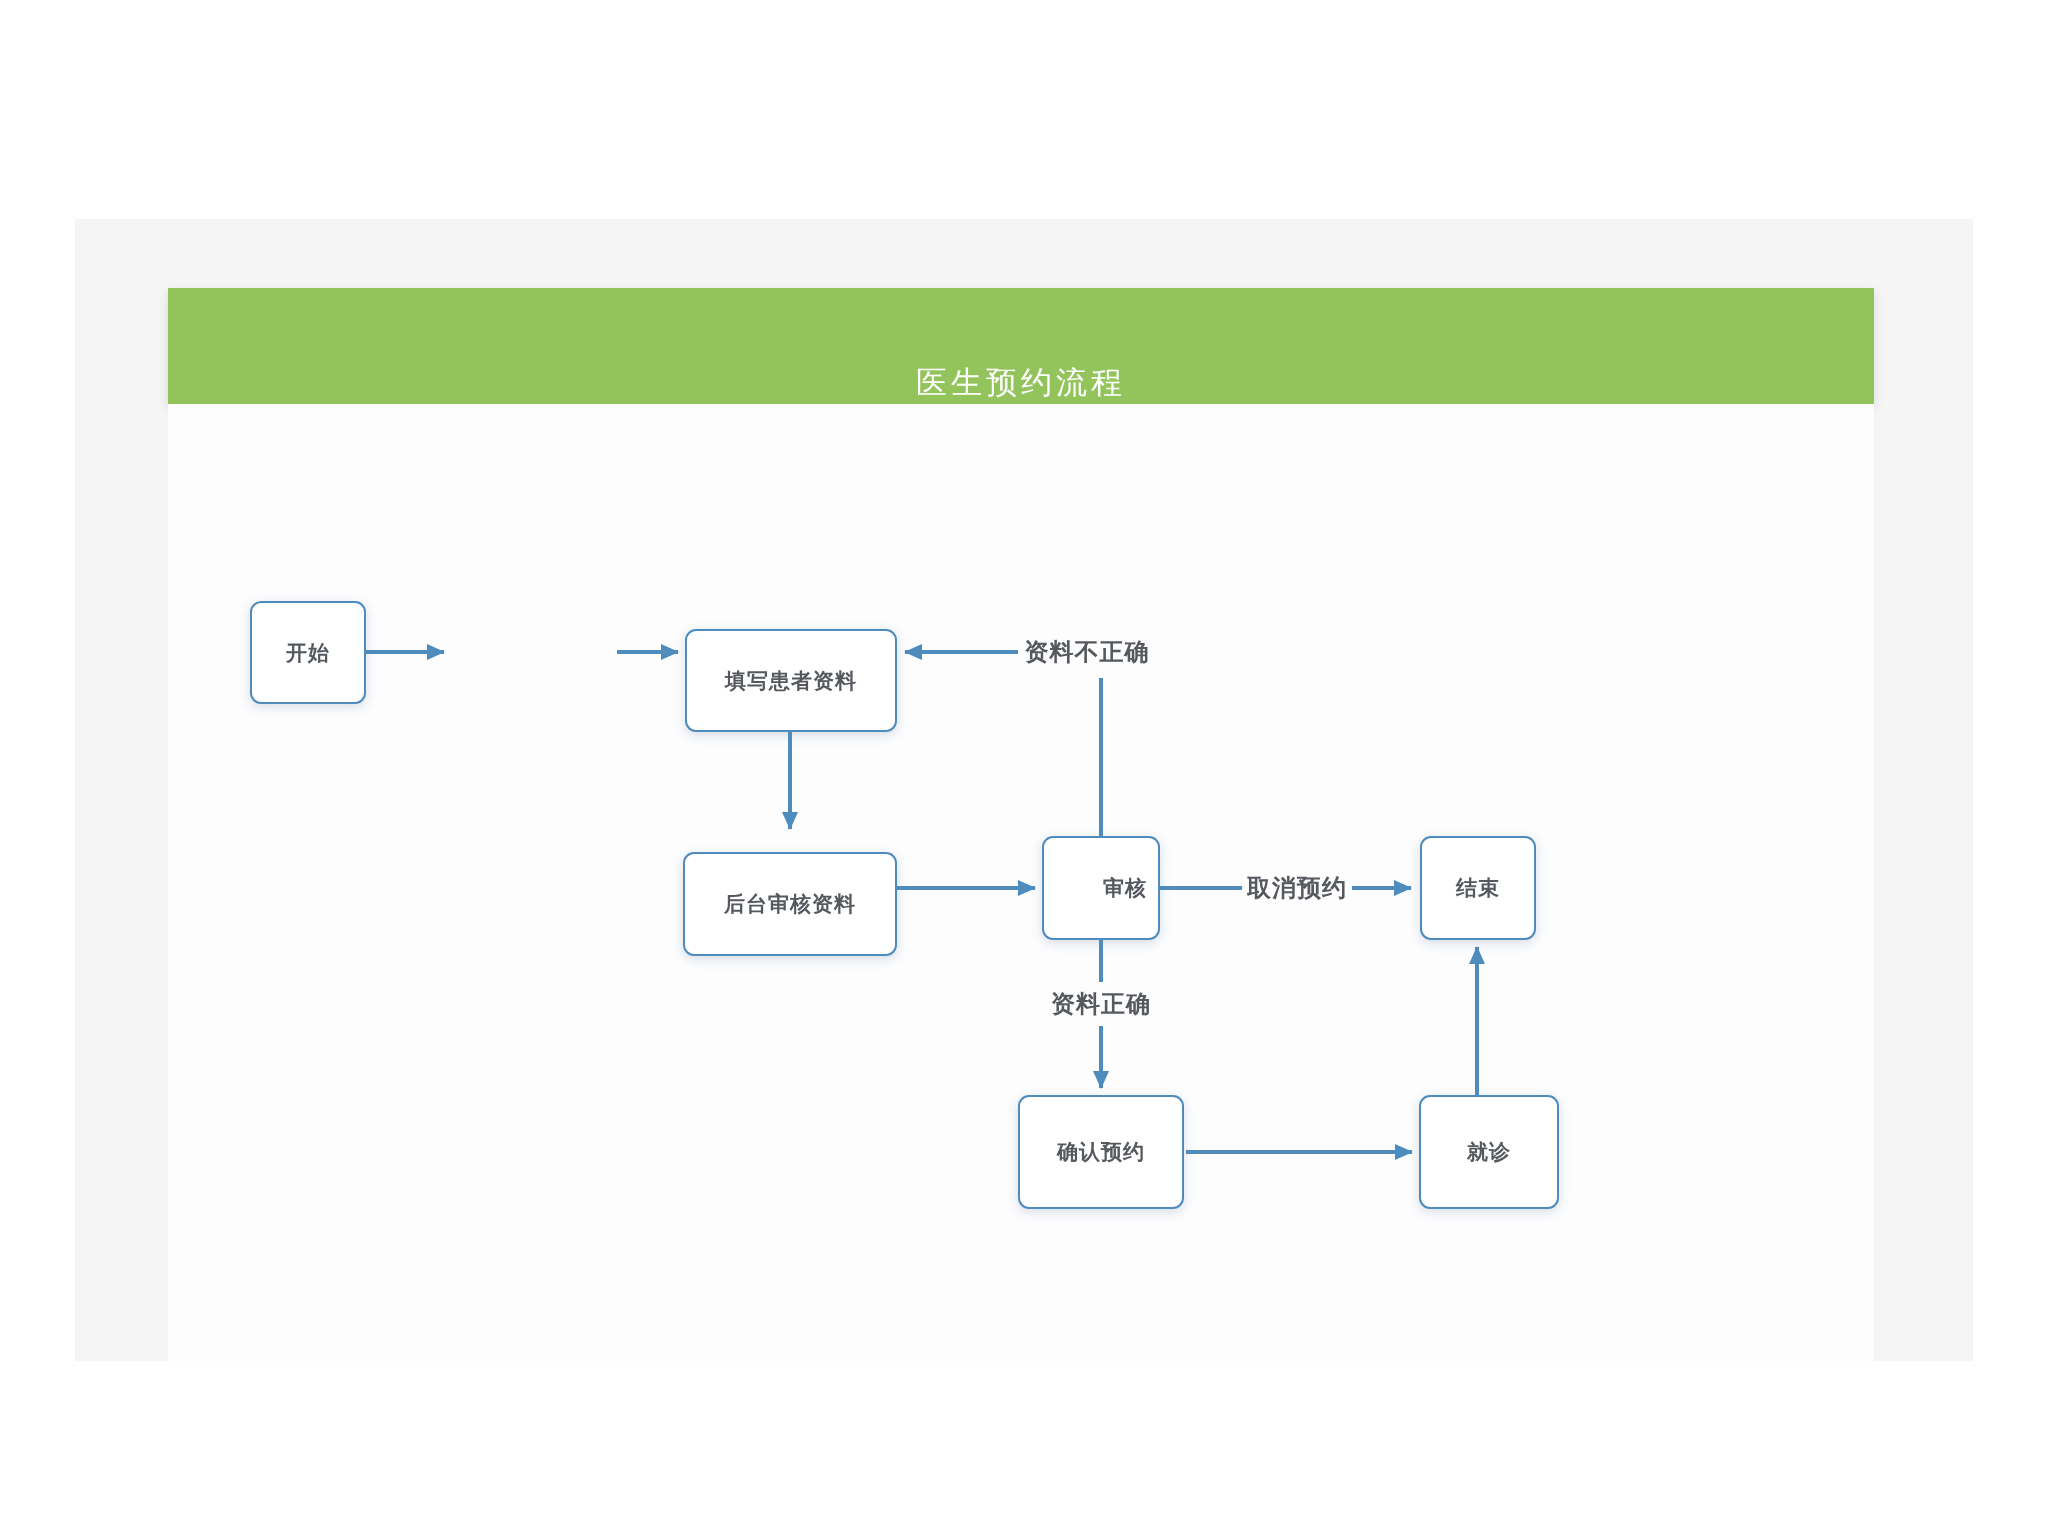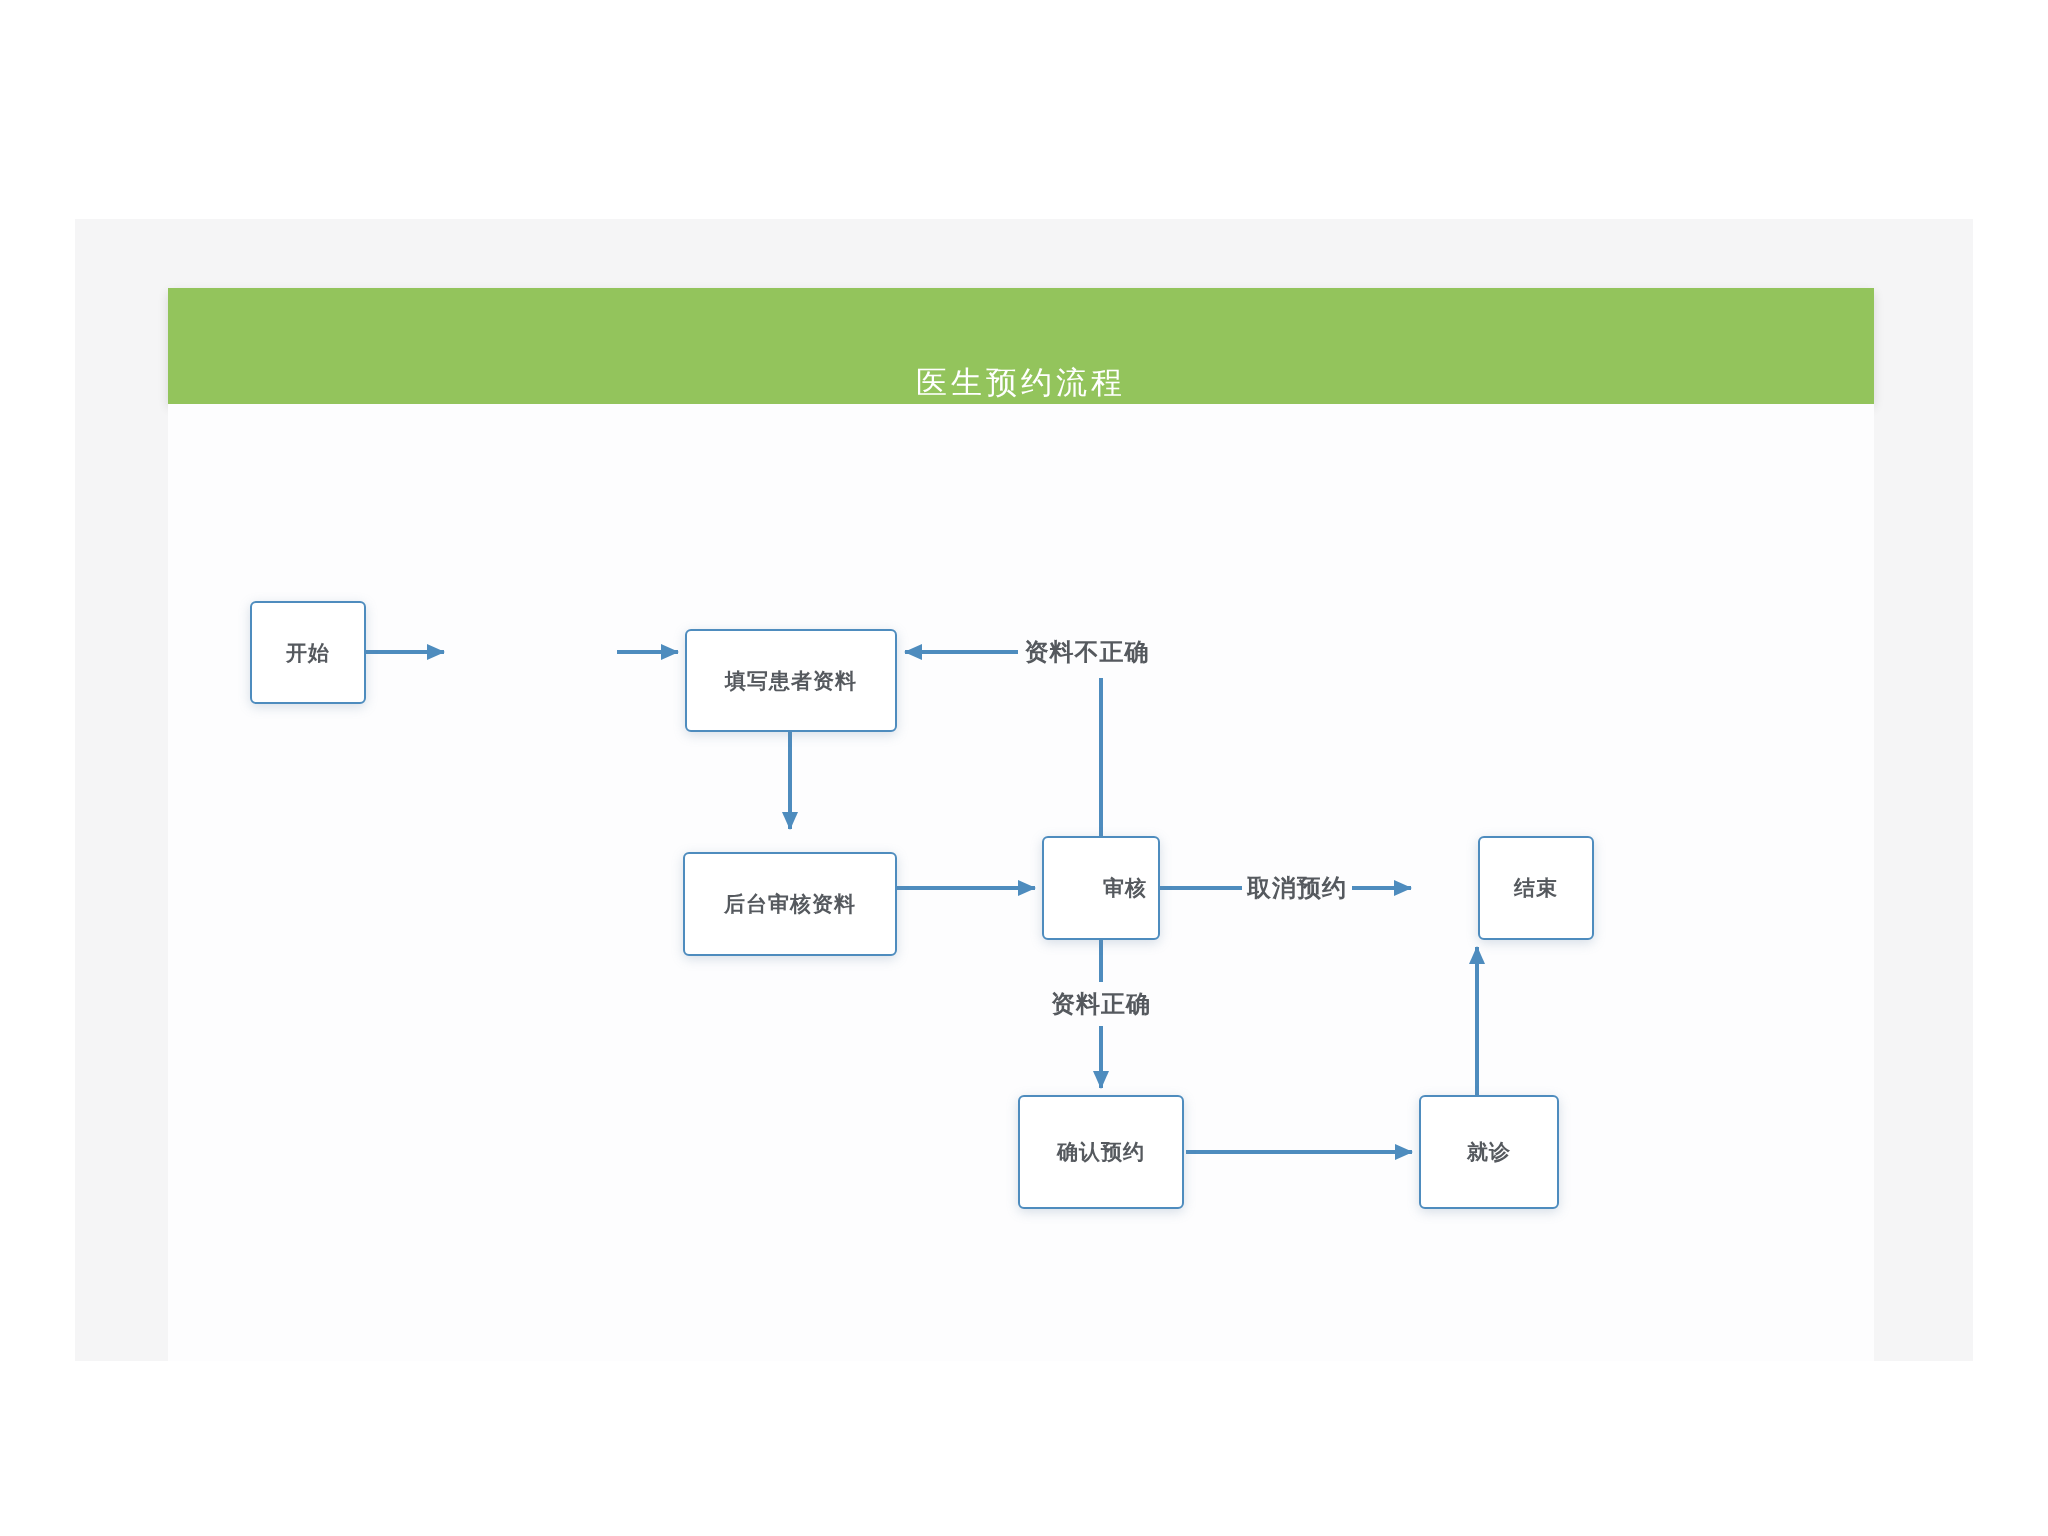--- a/index.html
+++ b/index.html
@@ -29,21 +29,21 @@
   }
   .canvas{
     position:absolute;left:168px;top:404px;width:1706px;height:957px;
     background:var(--canvas-white);
   }
 
   .node{
     position:absolute;
     background:#ffffff;
     border:2.5px solid var(--line-blue);
-    border-radius:6px;
+    border-radius:11px;
     display:flex;align-items:center;justify-content:center;
     color:var(--text-gray);
     font-size:21px;font-weight:600;letter-spacing:1px;
     box-shadow:0 3px 12px rgba(110,140,170,0.28);
     white-space:nowrap;
   }
   .edge-label{
     position:absolute;transform:translate(-50%,-50%);
     color:var(--text-gray);font-size:24px;font-weight:600;letter-spacing:1px;
     white-space:nowrap;
@@ -87,21 +87,21 @@
 
   <div class="node" style="left:250px;top:601px;width:116px;height:103px;">开始</div>
 
 
   <div class="node" style="left:685px;top:629px;width:212px;height:103px;">填写患者资料</div>
 
   <div class="node" style="left:683px;top:852px;width:214px;height:104px;">后台审核资料</div>
 
   <div class="node" style="left:1042px;top:836px;width:118px;height:104px;padding-left:48px;">审核</div>
 
-  <div class="node" style="left:1478px;top:836px;width:116px;height:104px;">结束</div>
+  <div class="node" style="left:1420px;top:836px;width:116px;height:104px;">结束</div>
 
   <div class="node" style="left:1018px;top:1095px;width:166px;height:114px;">确认预约</div>
 
   <div class="node" style="left:1419px;top:1095px;width:140px;height:114px;">就诊</div>
 
   <div class="edge-label" style="left:1087px;top:652px;">资料不正确</div>
 
   <div class="edge-label" style="left:1297px;top:888px;">取消预约</div>
 
   <div class="edge-label" style="left:1101px;top:1004px;">资料正确</div>

